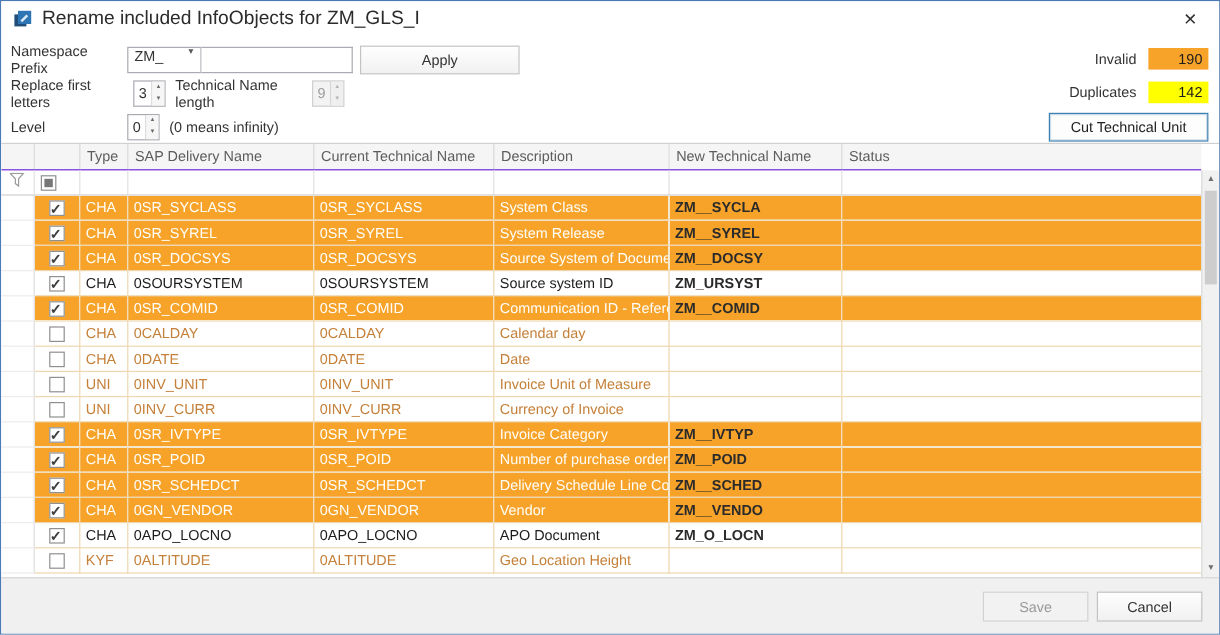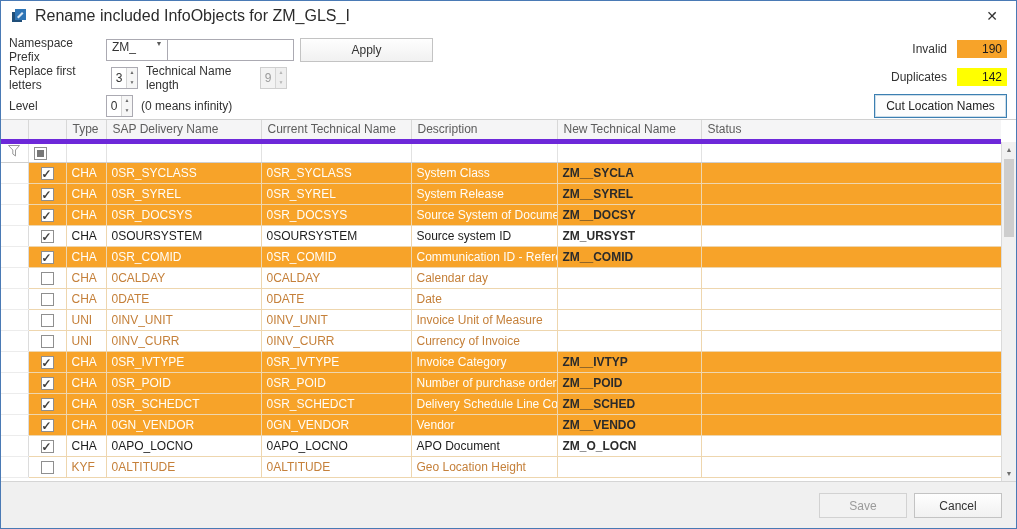--- a/index.html
+++ b/index.html
@@ -91,21 +91,21 @@
 
   
   .grid { position: relative; height: 362px; border-top: 1px solid #d0d0d0; background:#fff; }
   .table-wrap { position:absolute; left:0; top:0; bottom:0; right:15px; overflow:hidden; }
   table { border-collapse: collapse; table-layout: fixed; width: 1002px; }
   th, td { white-space: nowrap; overflow: hidden; }
 
   th {
     height: 21px; background:#f5f5f6; color:#5d5d5d; font-weight: normal;
     text-align: left; padding: 0 6px;
-    border-right: 1px solid #d8d8d8; border-bottom: 5px solid #6d28d9;
+    border-right: 1px solid #d8d8d8; border-bottom: 1px solid #6d28d9;
   }
   th.col-ind { border-right-color:#d8d8d8; }
 
   tr.filter-row td {
     height: 21px; background: #fff;
     border-right: 1px solid #e2e2e2; border-bottom: 1px solid #cfcfcf;
     padding: 0 5px;
   }
   tr.filter-row td.col-ind { text-align:center; padding:0; }
 
@@ -216,21 +216,21 @@
 
     <div class="right-abs ra1">
       <span class="count-label">Invalid</span>
       <span class="badge badge-invalid">190</span>
     </div>
     <div class="right-abs ra2">
       <span class="count-label">Duplicates</span>
       <span class="badge badge-dup">142</span>
     </div>
     <div class="right-abs ra3">
-      <button class="cut-btn">Cut Location Names</button>
+      <button class="cut-btn">Cut Technical Unit</button>
     </div>
   </div>
 
   <div class="grid">
     <div class="table-wrap">
       <table>
         <colgroup>
           <col style="width:27px">
             <col style="width:38px">
             <col style="width:40px">

